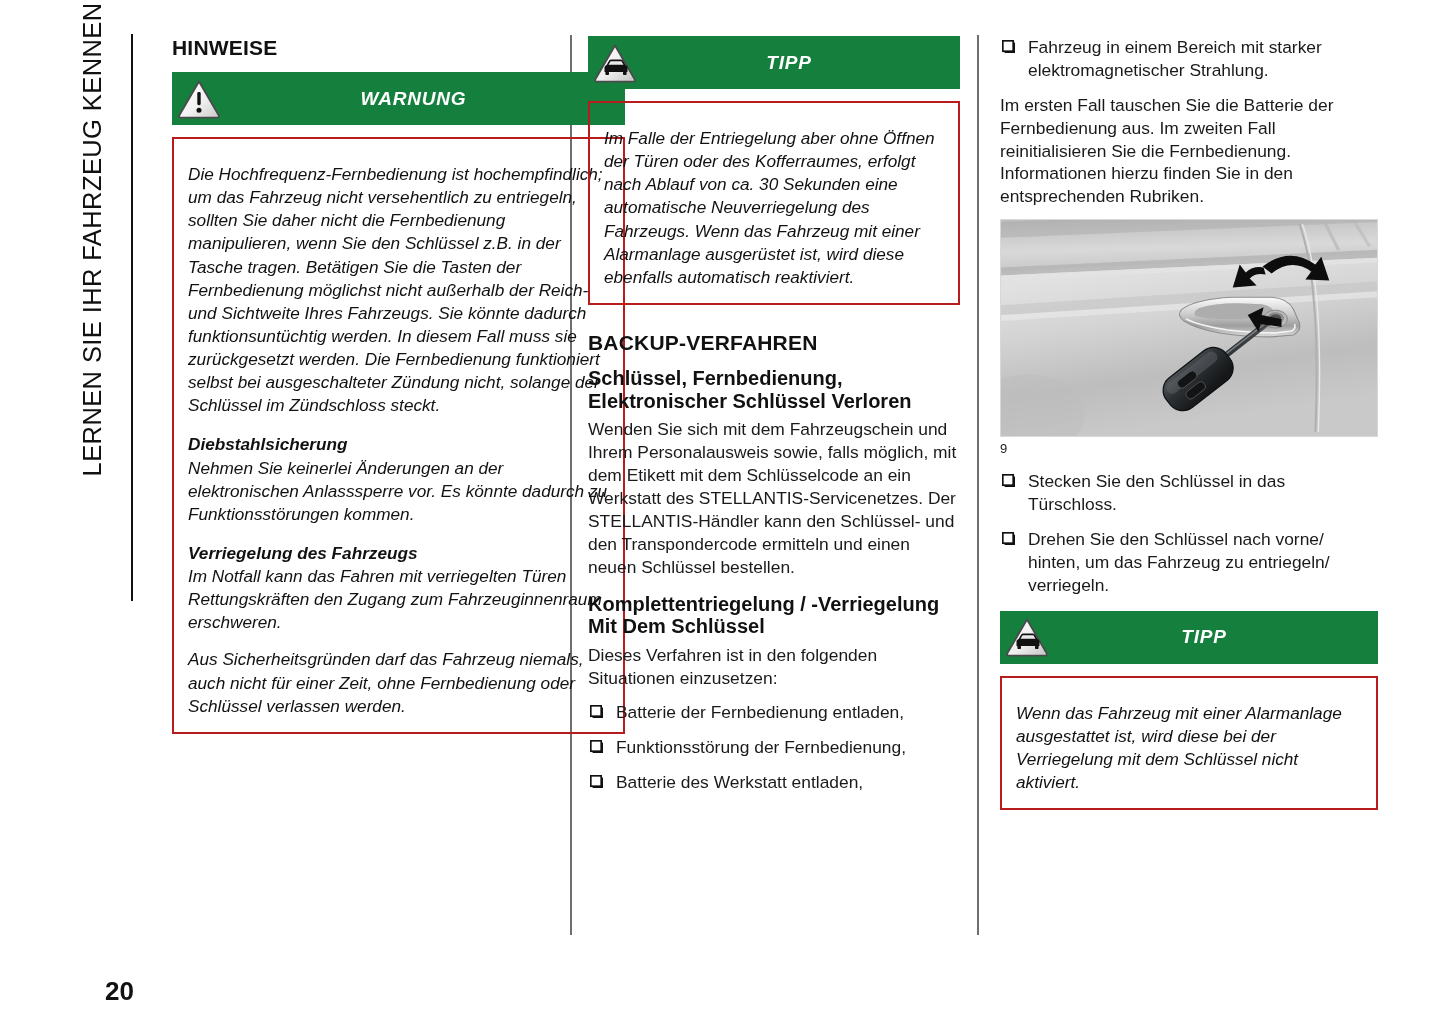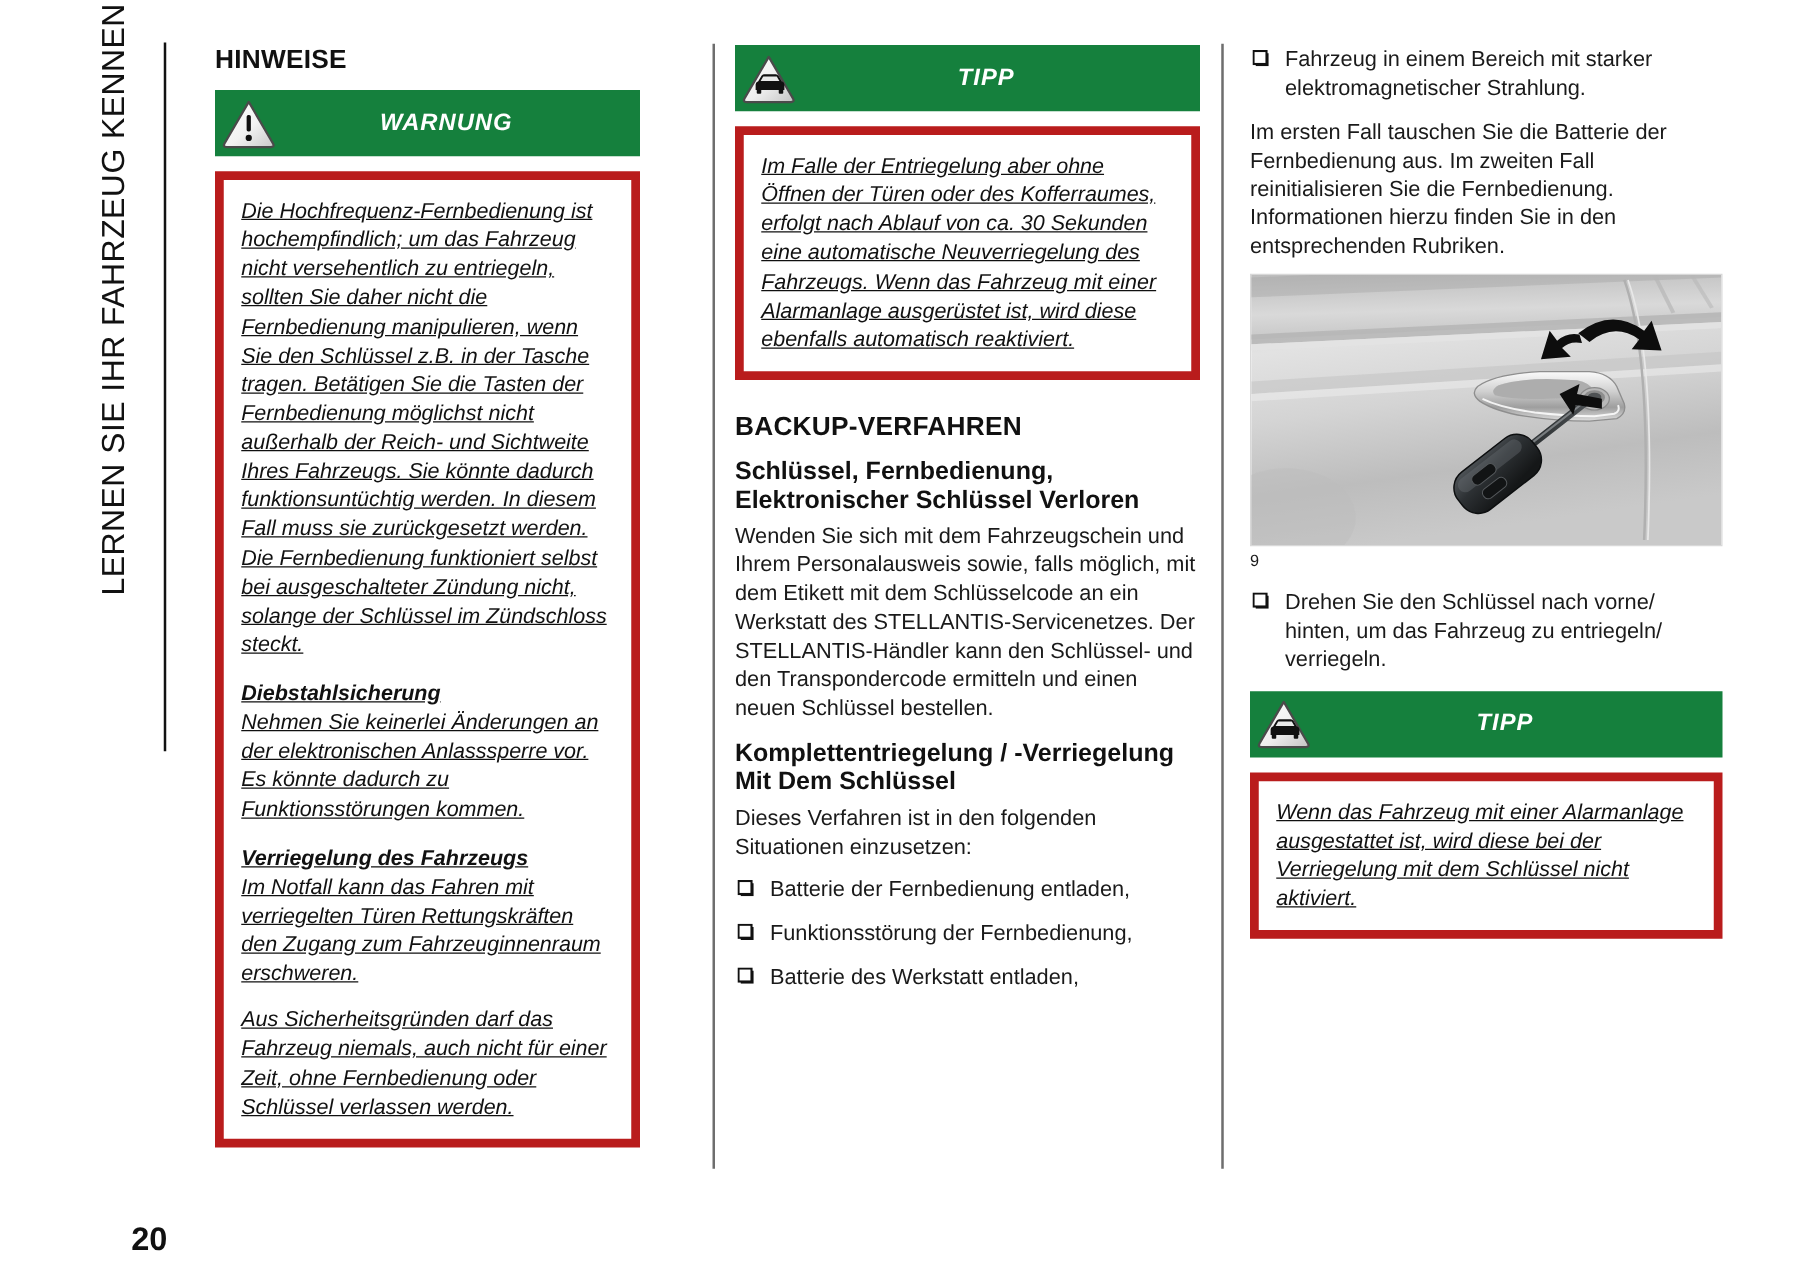--- a/index.html
+++ b/index.html
@@ -58,21 +58,21 @@
     color: #111;
     margin-left: 22px;
   }
 
   
   .column {
     position: absolute;
     top: 36px;
     width: 382px;
   }
-  #col-1 { left: 172px; width: 340px; }
+  #col-1 { left: 172px; width: 453px; }
   #col-2 { left: 588px; width: 372px; }
   #col-3 { left: 1000px; width: 378px; }
 
   .col-divider {
     position: absolute;
     top: 35px;
     width: 2px;
     height: 900px;
     background: #6e6e6e;
   }
@@ -120,24 +120,23 @@
   }
   .adm-icon {
     position: absolute;
     left: 6px;
     top: 50%;
     transform: translateY(-50%);
     width: 44px;
     height: 42px;
   }
   .adm-body {
-    border: 7px solid #b91c1c;
-    padding: 13px 14px 14px 14px;
+    border: 2px solid #b91c1c;
+    padding: 24px 14px 14px 14px;
     box-sizing: border-box;
-    text-decoration: underline;
   }
   .adm-body p {
     margin: 0;
     font-style: italic;
     font-size: 17.2px;
     line-height: 1.345;
     color: #111;
   }
   .adm-body p + p { margin-top: 14px; }
   .adm-body .it-head {
@@ -387,20 +386,27 @@
     </svg>
     <div class="figure-caption">9</div>
   </div>
 
   <ul class="bullet-list" style="margin-top:14px">
     <li class="bullet-item">
       <svg class="bullet-glyph" viewBox="0 0 13 13">
         <rect x="2.6" y="2.6" width="10.4" height="10.4" fill="#111"></rect>
         <rect x="0.8" y="0.8" width="10.4" height="10.4" fill="#fff" stroke="#111" stroke-width="1.7"></rect>
       </svg>
+      <span>Stecken Sie den Schlüssel in das Türschloss.</span>
+    </li>
+    <li class="bullet-item">
+      <svg class="bullet-glyph" viewBox="0 0 13 13">
+        <rect x="2.6" y="2.6" width="10.4" height="10.4" fill="#111"></rect>
+        <rect x="0.8" y="0.8" width="10.4" height="10.4" fill="#fff" stroke="#111" stroke-width="1.7"></rect>
+      </svg>
       <span>Drehen Sie den Schlüssel nach vorne/ hinten, um das Fahrzeug zu entriegeln/ verriegeln.</span>
     </li>
   </ul>
 
   <div class="adm-header" style="margin-top:14px">
     <svg class="adm-icon" viewBox="0 0 44 42">
       <defs>
         <linearGradient id="tipGrad2" x1="0" y1="0" x2="1" y2="1">
           <stop offset="0%" stop-color="#ffffff"></stop>
           <stop offset="55%" stop-color="#eeeeee"></stop>

